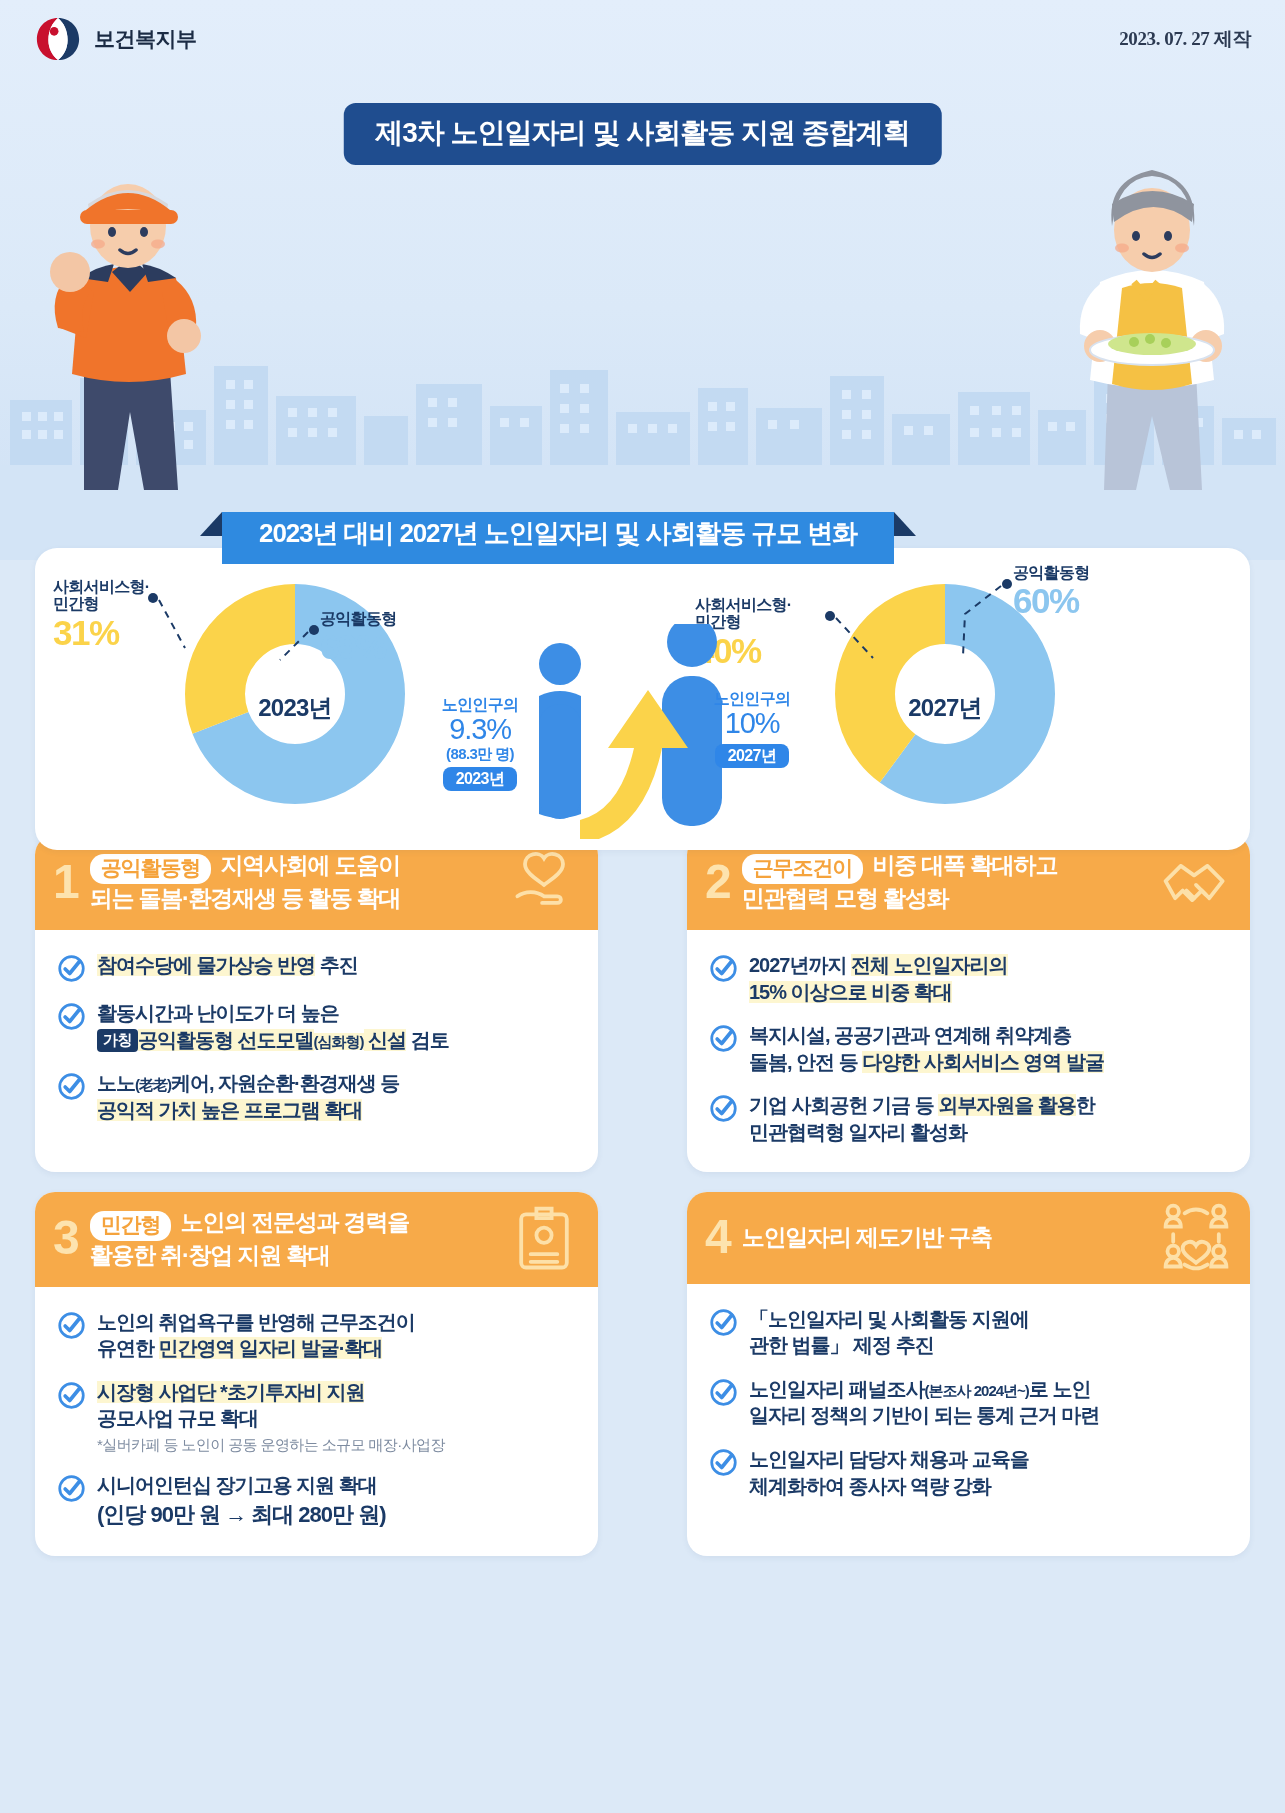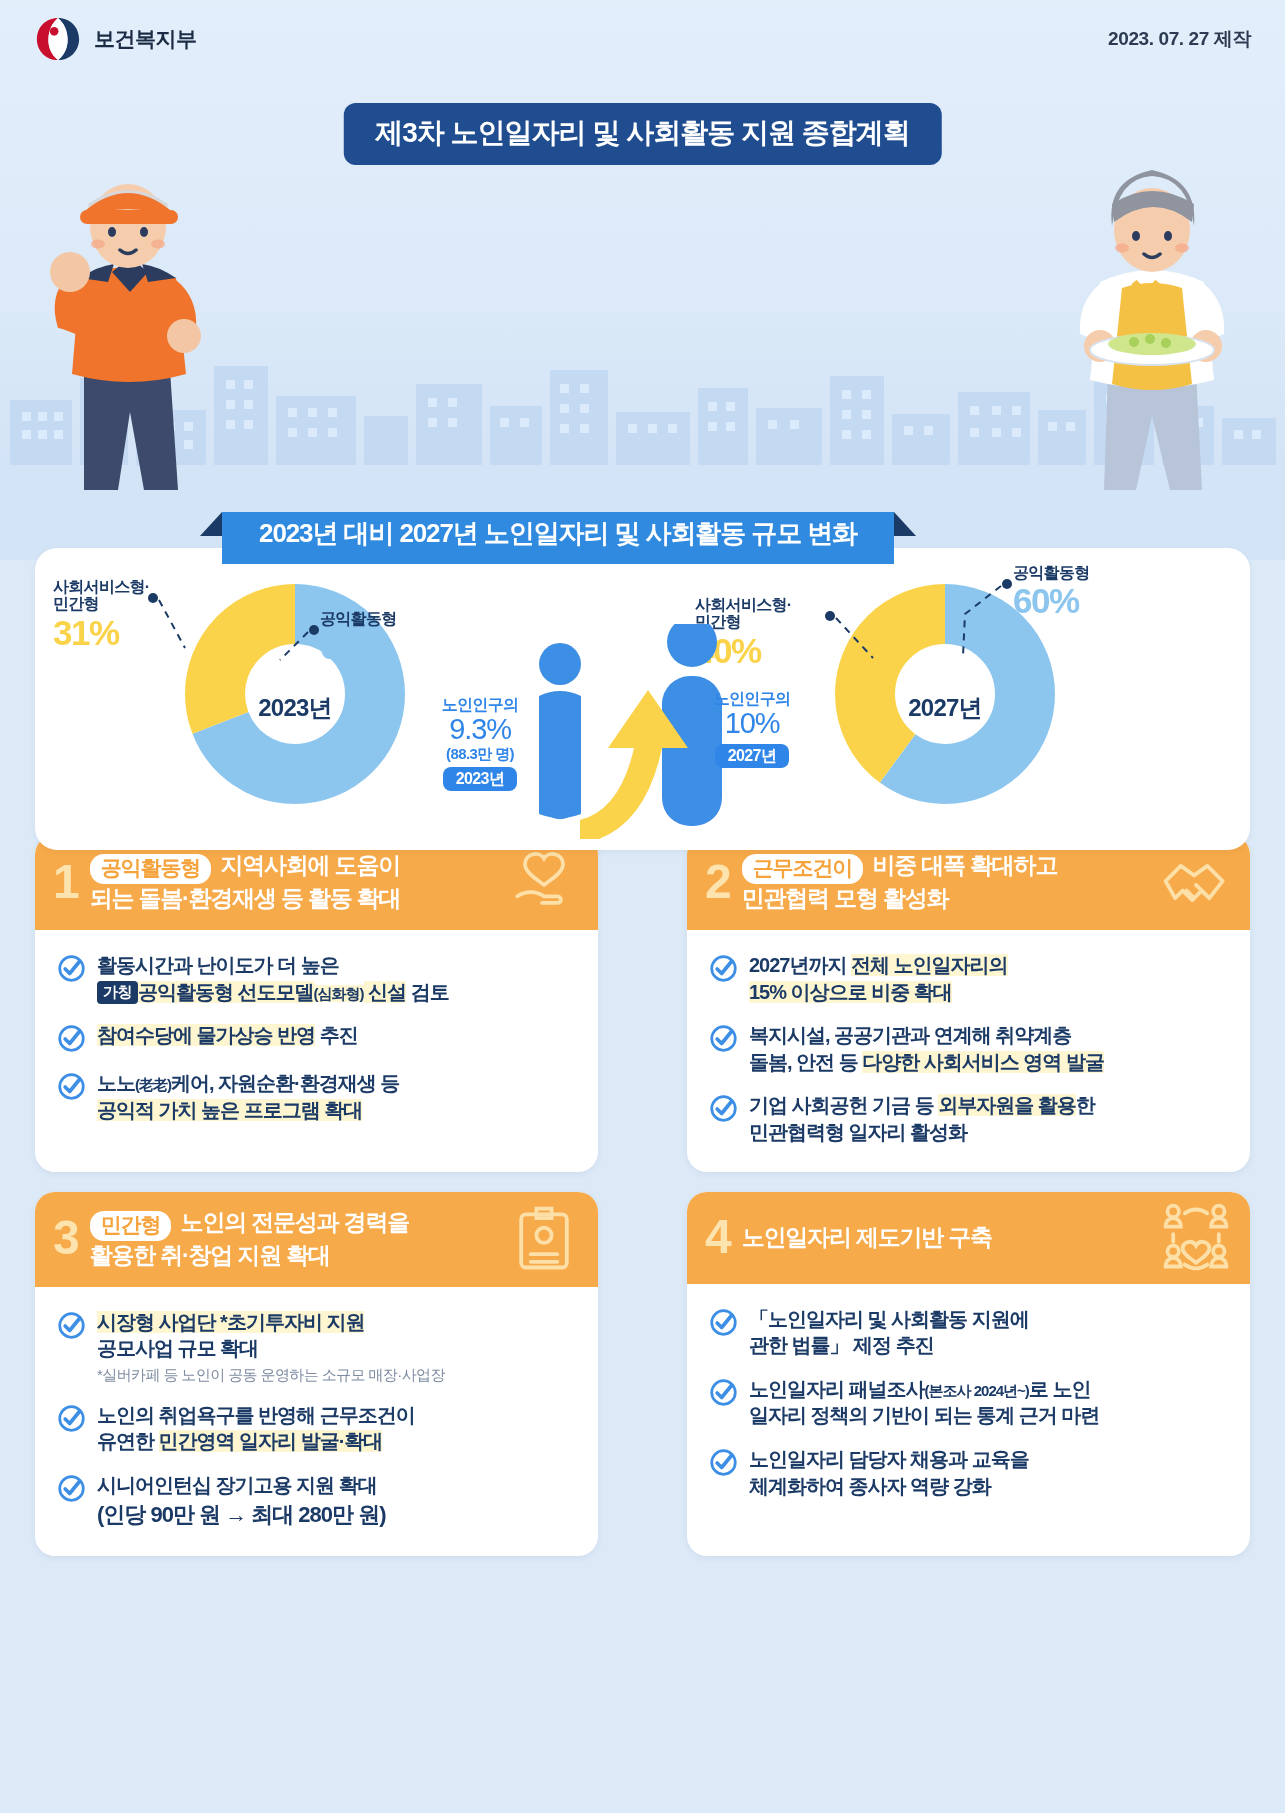--- a/index.html
+++ b/index.html
@@ -37,20 +37,21 @@
     background: #d3e4f6;
   }
 
   
   .topbar {
     position: absolute;
     left: 0; top: 0;
     width: 1285px; height: 78px;
     display: flex; align-items: center;
     padding: 0 34px;
+    font-family: Liberation Serif, serif;
   }
   .brand { display: flex; align-items: center; gap: 12px; }
   .brand-mark { width: 48px; height: 48px; }
   .brand-name {
     font-size: 21px; font-weight: 700; color: #1b2b44;
     letter-spacing: -0.5px;
   }
   .produced {
     margin-left: auto;
     font-size: 19px; color: #2c3a52; font-weight: 600;
@@ -573,28 +574,28 @@
               <path d="M40 14c-5-8-20-5-20 6 0 9 12 16 20 22 8-6 20-13 20-22 0-11-15-14-20-6z" fill="none" stroke="#fde3ae" stroke-width="4"></path>
               <path d="M12 54c8-6 20-6 28 0h14c5 0 5 7 0 7H38" fill="none" stroke="#fde3ae" stroke-width="4" stroke-linecap="round"></path>
             </svg></span>
         </div>
         <div class="card-body">
           <div class="bullet">
             <svg viewBox="0 0 32 32" class="check-icon">
               <circle cx="16" cy="16" r="13" fill="none" stroke="#3d8ee5" stroke-width="3"></circle>
               <path d="M9 16.5l5 5L25 8" fill="none" stroke="#3d8ee5" stroke-width="4" stroke-linecap="round" stroke-linejoin="round"></path>
             </svg>
+            <div class="bullet-text"><span class="hl">참여수당에 물가상승 반영</span><span> 추진</span></div>
+          </div>
+          <div class="bullet">
+            <svg viewBox="0 0 32 32" class="check-icon">
+              <circle cx="16" cy="16" r="13" fill="none" stroke="#3d8ee5" stroke-width="3"></circle>
+              <path d="M9 16.5l5 5L25 8" fill="none" stroke="#3d8ee5" stroke-width="4" stroke-linecap="round" stroke-linejoin="round"></path>
+            </svg>
             <div class="bullet-text"><span>활동시간과 난이도가 더 높은</span><br><span class="chip-dark">가칭</span><span class="hl">공익활동형 선도모델</span><span class="sm hl">(심화형)</span><span class="hl"> 신설</span><span> 검토</span></div>
-          </div>
-          <div class="bullet">
-            <svg viewBox="0 0 32 32" class="check-icon">
-              <circle cx="16" cy="16" r="13" fill="none" stroke="#3d8ee5" stroke-width="3"></circle>
-              <path d="M9 16.5l5 5L25 8" fill="none" stroke="#3d8ee5" stroke-width="4" stroke-linecap="round" stroke-linejoin="round"></path>
-            </svg>
-            <div class="bullet-text"><span class="hl">참여수당에 물가상승 반영</span><span> 추진</span></div>
           </div>
           <div class="bullet">
             <svg viewBox="0 0 32 32" class="check-icon">
               <circle cx="16" cy="16" r="13" fill="none" stroke="#3d8ee5" stroke-width="3"></circle>
               <path d="M9 16.5l5 5L25 8" fill="none" stroke="#3d8ee5" stroke-width="4" stroke-linecap="round" stroke-linejoin="round"></path>
             </svg>
             <div class="bullet-text"><span>노노</span><span class="sm">(老老)</span><span>케어, 자원순환·환경재생 등</span><br><span class="hl">공익적 가치 높은 프로그램 확대</span></div>
           </div>
         </div>
       </div>
@@ -641,28 +642,28 @@
               <circle cx="40" cy="36" r="8" fill="none" stroke="#fde3ae" stroke-width="4"></circle>
               <path d="M26 56h28M26 64h28" stroke="#fde3ae" stroke-width="4" stroke-linecap="round"></path>
             </svg></span>
         </div>
         <div class="card-body">
           <div class="bullet">
             <svg viewBox="0 0 32 32" class="check-icon">
               <circle cx="16" cy="16" r="13" fill="none" stroke="#3d8ee5" stroke-width="3"></circle>
               <path d="M9 16.5l5 5L25 8" fill="none" stroke="#3d8ee5" stroke-width="4" stroke-linecap="round" stroke-linejoin="round"></path>
             </svg>
+            <div class="bullet-text"><span class="b">노인의 취업욕구를 반영해 근무조건이</span><br><span class="b">유연한 </span><span class="hl">민간영역 일자리 발굴·확대</span></div>
+          </div>
+          <div class="bullet">
+            <svg viewBox="0 0 32 32" class="check-icon">
+              <circle cx="16" cy="16" r="13" fill="none" stroke="#3d8ee5" stroke-width="3"></circle>
+              <path d="M9 16.5l5 5L25 8" fill="none" stroke="#3d8ee5" stroke-width="4" stroke-linecap="round" stroke-linejoin="round"></path>
+            </svg>
             <div class="bullet-text"><span class="hl">시장형 사업단 *초기투자비 지원</span><br><span class="b">공모사업 규모 확대</span><span class="note">*실버카페 등 노인이 공동 운영하는 소규모 매장·사업장</span></div>
-          </div>
-          <div class="bullet">
-            <svg viewBox="0 0 32 32" class="check-icon">
-              <circle cx="16" cy="16" r="13" fill="none" stroke="#3d8ee5" stroke-width="3"></circle>
-              <path d="M9 16.5l5 5L25 8" fill="none" stroke="#3d8ee5" stroke-width="4" stroke-linecap="round" stroke-linejoin="round"></path>
-            </svg>
-            <div class="bullet-text"><span class="b">노인의 취업욕구를 반영해 근무조건이</span><br><span class="b">유연한 </span><span class="hl">민간영역 일자리 발굴·확대</span></div>
           </div>
           <div class="bullet">
             <svg viewBox="0 0 32 32" class="check-icon">
               <circle cx="16" cy="16" r="13" fill="none" stroke="#3d8ee5" stroke-width="3"></circle>
               <path d="M9 16.5l5 5L25 8" fill="none" stroke="#3d8ee5" stroke-width="4" stroke-linecap="round" stroke-linejoin="round"></path>
             </svg>
             <div class="bullet-text"><span class="b">시니어인턴십 장기고용 지원 확대</span><br><span class="sub2">(인당 90만 원 → 최대 280만 원)</span></div>
           </div>
         </div>
       </div>

